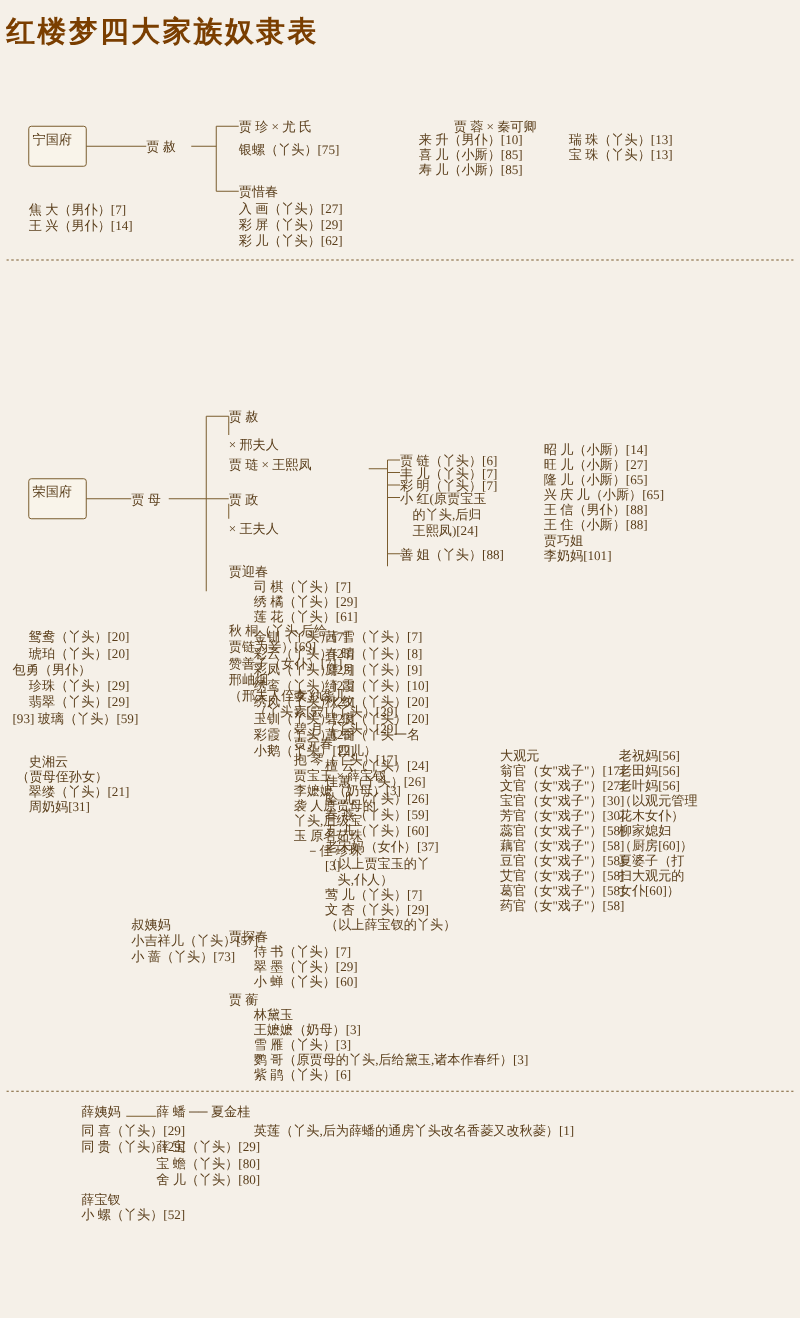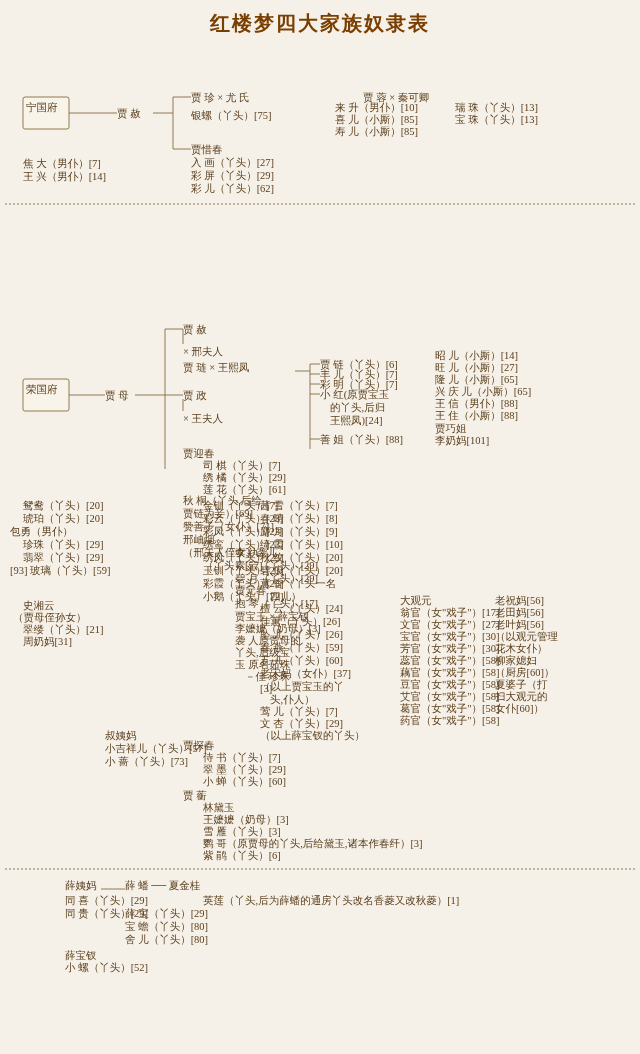--- a/index.html
+++ b/index.html
@@ -6,22 +6,22 @@
     body {
       background: #f5f0e8;
       font-family: "SimSun", "宋体", serif;
       font-size: 11px;
       color: #5a3e1b;
       width: 640px;
       min-height: 1054px;
       padding: 10px 5px;
     }
     .page-title {
-      text-align: center;
-      font-size: 20px;
+      text-align: left;
+      font-size: 23px;
       font-weight: bold;
       color: #7a3e00;
       margin-bottom: 12px;
       letter-spacing: 2px;
     }
     
     
     svg text {
       font-family: "SimSun", "宋体", serif;
       fill: #5a3e1b;

